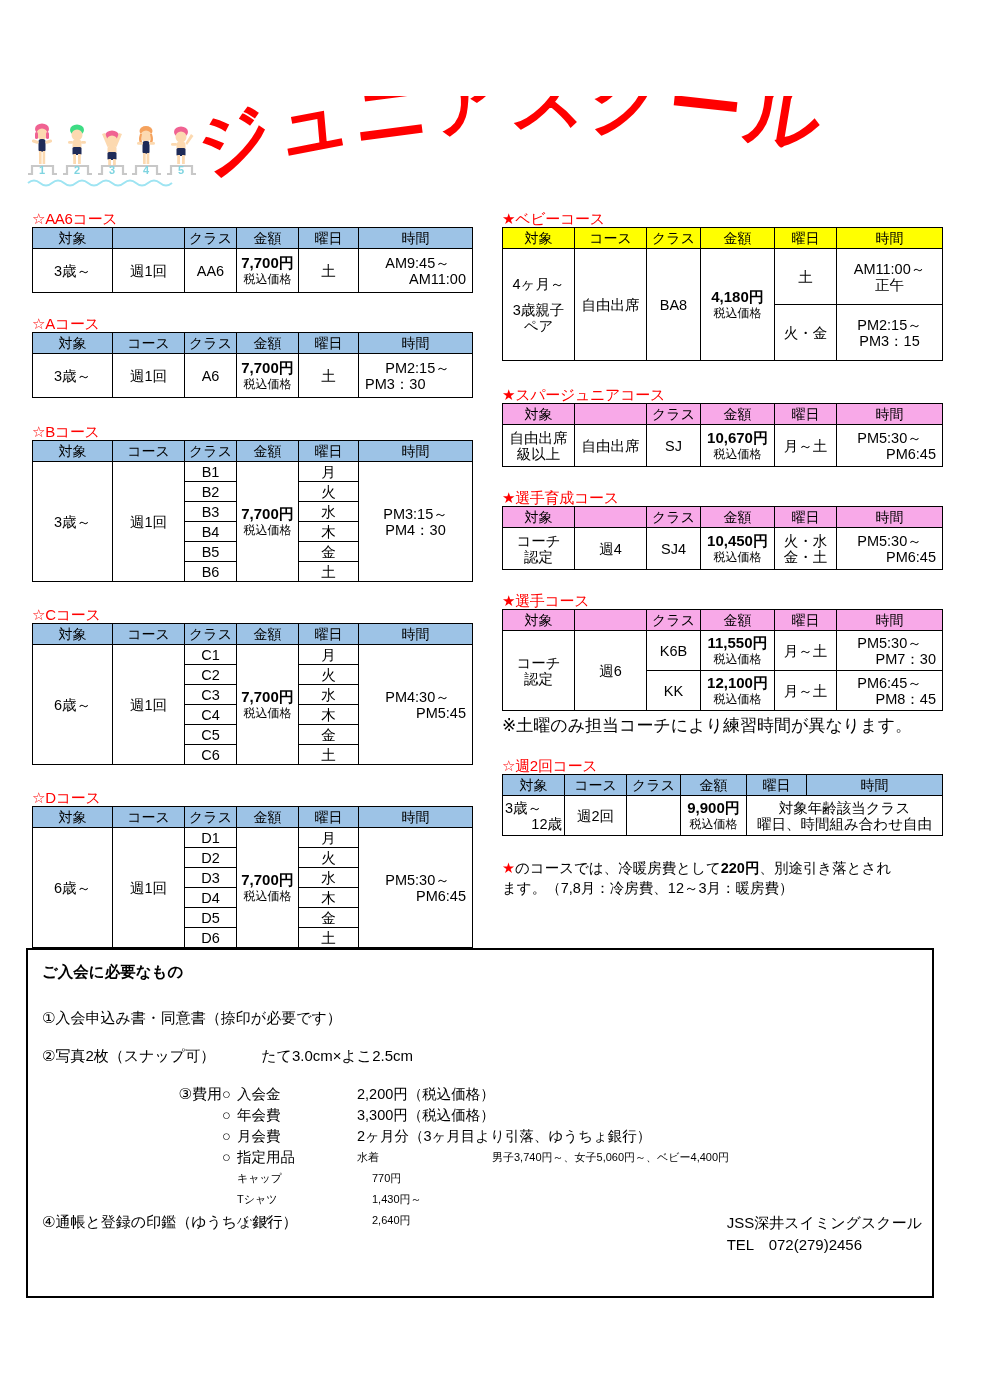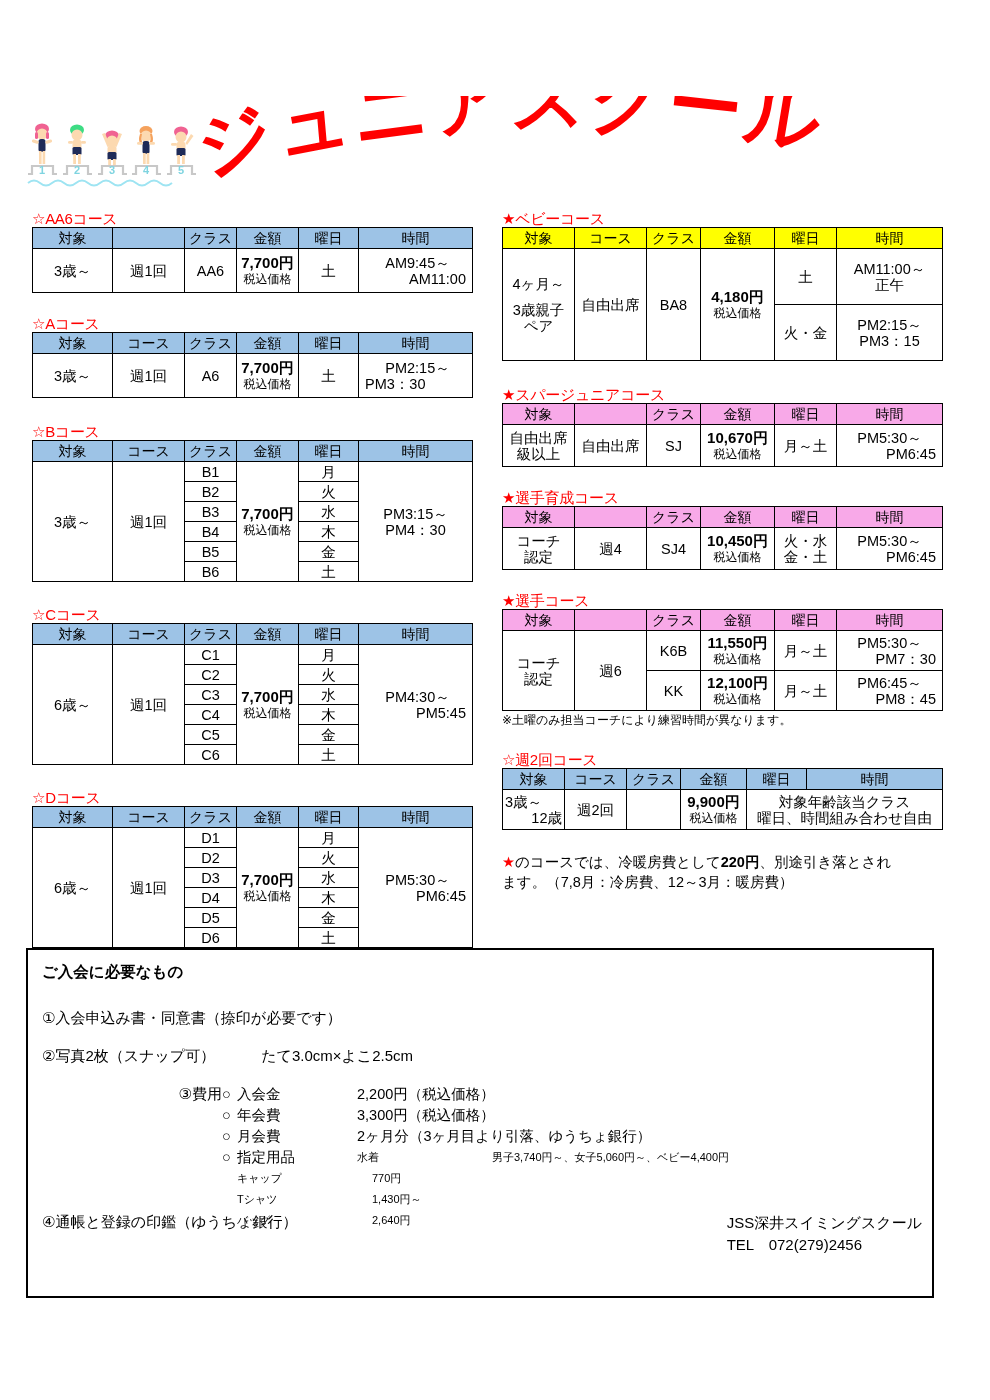--- a/index.html
+++ b/index.html
@@ -97,23 +97,23 @@
   .baby-target { font-size: 14px; line-height: 26px; text-align: center; }
   .baby-target span { display: block; }
 
   .w2-target { font-size: 13.5px; line-height: 17px; }
   .w2-target .l1 { display: block; text-align: left; }
   .w2-target .l2 { display: block; text-align: right; }
   .w2-free { font-size: 13.5px; line-height: 17px; }
   .w2-free span { display: block; }
 
   .note-sat {
-    font-size: 12px;
+    font-size: 17px;
     line-height: 18px;
-    margin-top: 0;
+    margin-top: 6px;
     white-space: nowrap;
   }
   .note-star {
     font-size: 14.5px;
     line-height: 20px;
     margin-top: 22px;
   }
   .note-star .mark { color: #ff0000; }
   .note-star b { font-weight: bold; }
 

